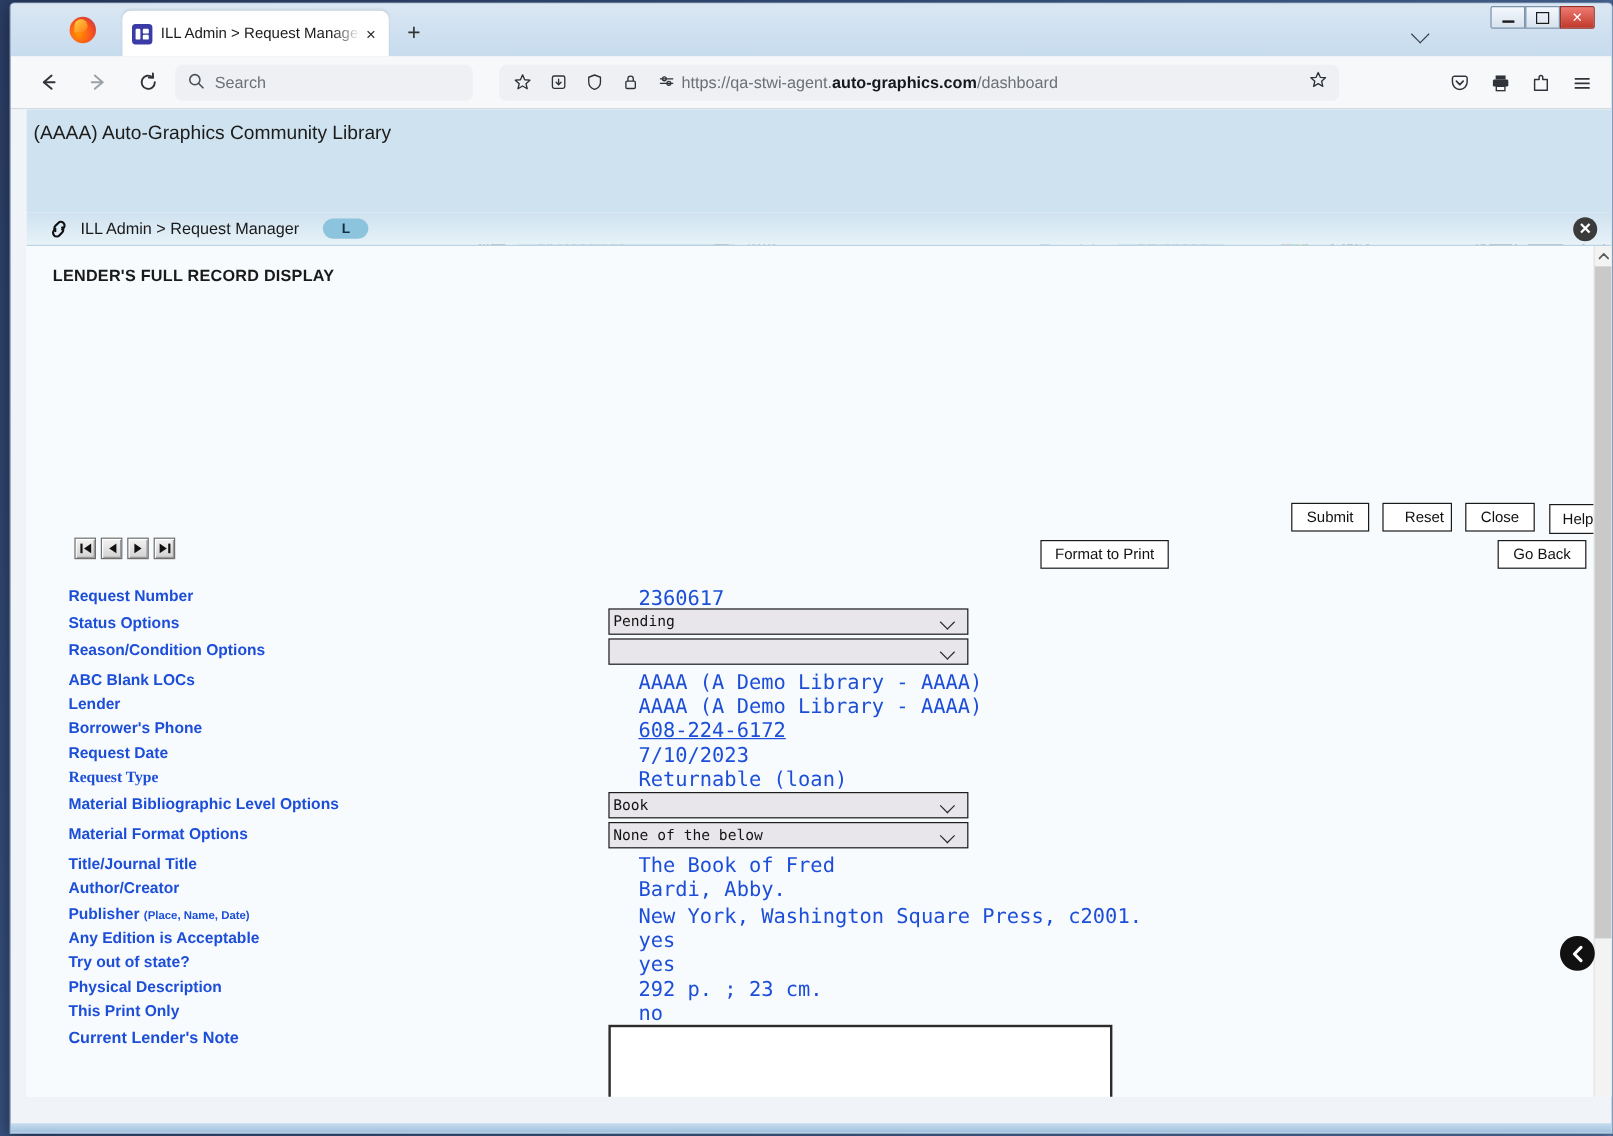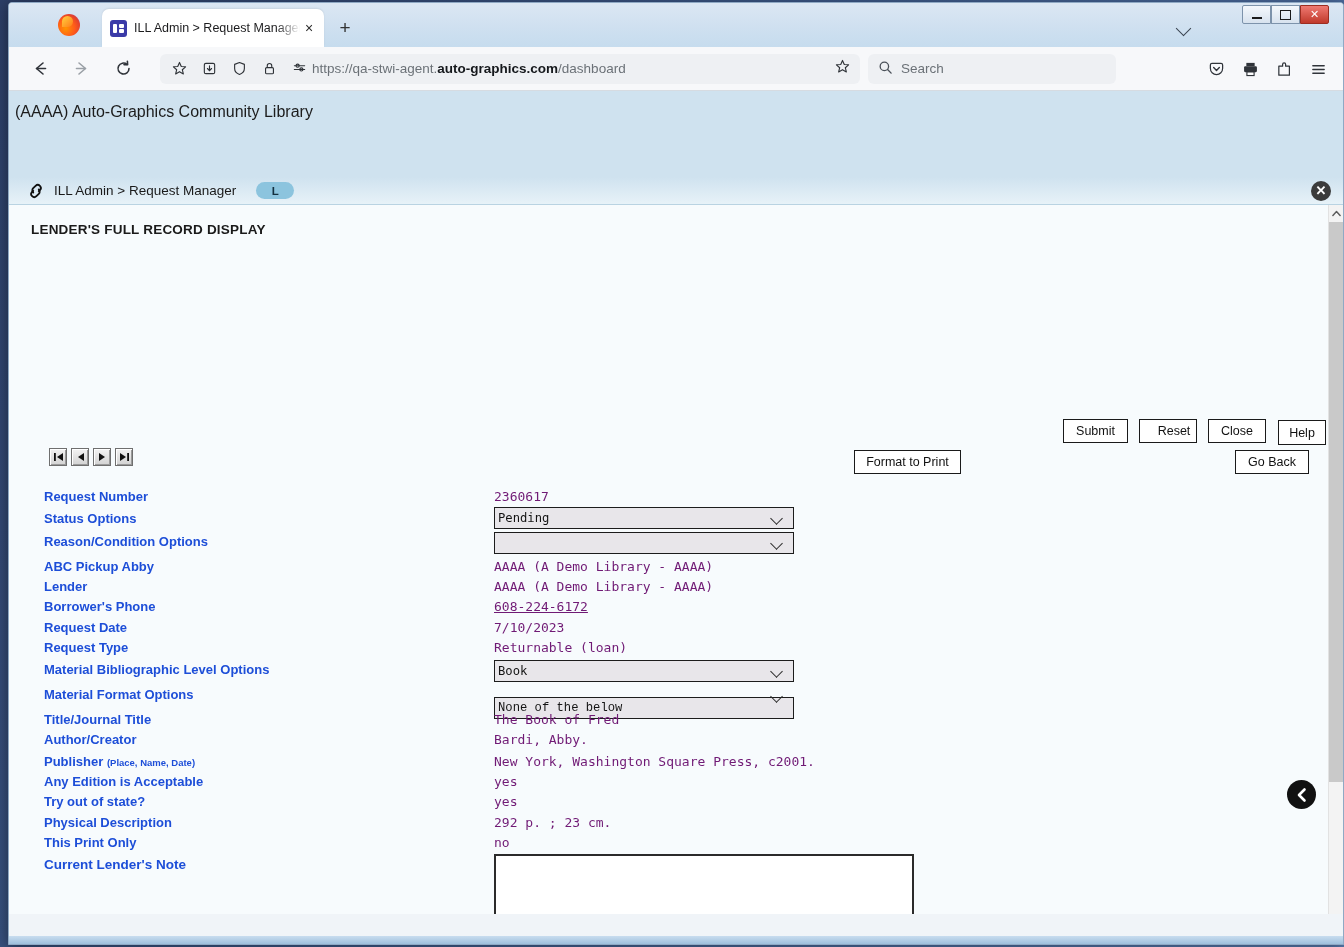--- a/index.html
+++ b/index.html
@@ -152,20 +152,21 @@
     position:absolute; right: 10px; top: 0; height: 44px;
     display:flex; align-items:center; gap: 4px;
   }
 
   
   #viewport {
     position: relative;
     height: 823px;
     background: #f7fbfd;
     overflow: hidden;
+    margin-left: 13px;
   }
 
   
   #appheader {
     position: relative;
     height: 86px;
     background: #cfe2ef;
   }
   #libname {
     position: absolute; left: 6px; top: 12px;
@@ -299,23 +300,23 @@
     width: 1310px;
   }
   .row { position: relative; }
   .lbl {
     position: absolute; left: 35px;
     font-size: 13px; font-weight: bold; color: #1d4ed8;
     white-space: nowrap;
   }
   .lbl .sub { font-size: 9.5px; font-weight: bold; }
   .val {
-    position: absolute; left: 485px;
+    position: absolute; left: 510px;
     font-family: "DejaVu Sans Mono", monospace;
-    font-size: 13px; color: #701a75;
+    font-size: 17px; color: #1d4ed8;
     white-space: nowrap;
   }
   select.sel {
     position: absolute; left: 485px;
     width: 300px; height: 22px;
     background: #e8e6ea;
     border: 1px solid #1c1c1c;
     font-family: "DejaVu Sans Mono", monospace;
     font-size: 12.2px; color:#141414;
     padding-left: 3px;
@@ -407,68 +408,68 @@
           <path d="M12.4 8.5 H3.5" stroke="#9aa0a6" stroke-width="1.6" stroke-linecap="round"></path>
         </svg>
     </div>
     <div class="navicon" id="nav-reload">
       <svg width="17" height="17" viewBox="0 0 17 17">
           <path d="M14 8.5 A5.5 5.5 0 1 1 12 4.3" fill="none" stroke="#30343a" stroke-width="1.6" stroke-linecap="round"></path>
           <path d="M12.4 1.2 L12.6 4.8 L9 4.6" fill="none" stroke="#30343a" stroke-width="1.6" stroke-linecap="round" stroke-linejoin="round"></path>
         </svg>
     </div>
 
-    <div id="urlbar">
-      <div id="urlbar-icons">
-        <div class="navicon">
-          <svg width="15" height="15" viewBox="0 0 16 16">
-              <path d="M8 1.5 L9.9 5.8 L14.5 6.2 L11 9.3 L12.1 13.8 L8 11.4 L3.9 13.8 L5 9.3 L1.5 6.2 L6.1 5.8 Z" fill="none" stroke="#2f3338" stroke-width="1.2" stroke-linejoin="round"></path>
-            </svg>
-        </div>
-        <div class="navicon">
-          <svg width="15" height="15" viewBox="0 0 16 16">
-              <rect x="2.5" y="2.5" width="11" height="11" rx="1.6" fill="none" stroke="#2f3338" stroke-width="1.2"></rect>
-              <path d="M8 5.2 V10.2 M5.8 8 L8 10.3 L10.2 8" fill="none" stroke="#2f3338" stroke-width="1.2" stroke-linecap="round"></path>
-            </svg>
-        </div>
-        <div class="navicon">
-          <svg width="15" height="15" viewBox="0 0 16 16">
-              <path d="M8 1.6 L13.2 3.6 V8 C13.2 11.2 10.9 13.3 8 14.4 C5.1 13.3 2.8 11.2 2.8 8 V3.6 Z" fill="none" stroke="#2f3338" stroke-width="1.2" stroke-linejoin="round"></path>
-            </svg>
-        </div>
-        <div class="navicon">
-          <svg width="15" height="15" viewBox="0 0 16 16">
-              <rect x="3.8" y="7" width="8.4" height="6.6" rx="1.2" fill="none" stroke="#2f3338" stroke-width="1.2"></rect>
-              <path d="M5.6 7 V5 A2.4 2.4 0 0 1 10.4 5 V7" fill="none" stroke="#2f3338" stroke-width="1.2"></path>
-            </svg>
-        </div>
-        <div class="navicon">
-          <svg width="15" height="15" viewBox="0 0 16 16">
-              <path d="M2.5 5 H13.5 M2.5 9 H13.5" stroke="#2f3338" stroke-width="1.2" stroke-linecap="round"></path>
-              <circle cx="6" cy="5" r="1.7" fill="none" stroke="#2f3338" stroke-width="1.2"></circle>
-              <circle cx="10" cy="9" r="1.7" fill="none" stroke="#2f3338" stroke-width="1.2"></circle>
-            </svg>
-        </div>
-      </div>
-      <div id="urltext"><span>https://qa-stwi-agent.</span><b>auto-graphics.com</b><span>/dashboard</span></div>
-      <div id="url-star">
-        <svg width="15" height="15" viewBox="0 0 16 16">
-            <path d="M8 1.5 L9.9 5.8 L14.5 6.2 L11 9.3 L12.1 13.8 L8 11.4 L3.9 13.8 L5 9.3 L1.5 6.2 L6.1 5.8 Z" fill="none" stroke="#2f3338" stroke-width="1.2" stroke-linejoin="round"></path>
-          </svg>
-      </div>
-    </div>
-
     <div id="searchbar">
       <span>
         <svg width="15" height="15" viewBox="0 0 16 16">
             <circle cx="6.8" cy="6.8" r="4.5" fill="none" stroke="#4b5159" stroke-width="1.4"></circle>
             <path d="M10.2 10.2 L14 14" stroke="#4b5159" stroke-width="1.5" stroke-linecap="round"></path>
           </svg>
       </span>
       <span>Search</span>
+    </div>
+
+    <div id="urlbar">
+      <div id="urlbar-icons">
+        <div class="navicon">
+          <svg width="15" height="15" viewBox="0 0 16 16">
+              <path d="M8 1.5 L9.9 5.8 L14.5 6.2 L11 9.3 L12.1 13.8 L8 11.4 L3.9 13.8 L5 9.3 L1.5 6.2 L6.1 5.8 Z" fill="none" stroke="#2f3338" stroke-width="1.2" stroke-linejoin="round"></path>
+            </svg>
+        </div>
+        <div class="navicon">
+          <svg width="15" height="15" viewBox="0 0 16 16">
+              <rect x="2.5" y="2.5" width="11" height="11" rx="1.6" fill="none" stroke="#2f3338" stroke-width="1.2"></rect>
+              <path d="M8 5.2 V10.2 M5.8 8 L8 10.3 L10.2 8" fill="none" stroke="#2f3338" stroke-width="1.2" stroke-linecap="round"></path>
+            </svg>
+        </div>
+        <div class="navicon">
+          <svg width="15" height="15" viewBox="0 0 16 16">
+              <path d="M8 1.6 L13.2 3.6 V8 C13.2 11.2 10.9 13.3 8 14.4 C5.1 13.3 2.8 11.2 2.8 8 V3.6 Z" fill="none" stroke="#2f3338" stroke-width="1.2" stroke-linejoin="round"></path>
+            </svg>
+        </div>
+        <div class="navicon">
+          <svg width="15" height="15" viewBox="0 0 16 16">
+              <rect x="3.8" y="7" width="8.4" height="6.6" rx="1.2" fill="none" stroke="#2f3338" stroke-width="1.2"></rect>
+              <path d="M5.6 7 V5 A2.4 2.4 0 0 1 10.4 5 V7" fill="none" stroke="#2f3338" stroke-width="1.2"></path>
+            </svg>
+        </div>
+        <div class="navicon">
+          <svg width="15" height="15" viewBox="0 0 16 16">
+              <path d="M2.5 5 H13.5 M2.5 9 H13.5" stroke="#2f3338" stroke-width="1.2" stroke-linecap="round"></path>
+              <circle cx="6" cy="5" r="1.7" fill="none" stroke="#2f3338" stroke-width="1.2"></circle>
+              <circle cx="10" cy="9" r="1.7" fill="none" stroke="#2f3338" stroke-width="1.2"></circle>
+            </svg>
+        </div>
+      </div>
+      <div id="urltext"><span>https://qa-stwi-agent.</span><b>auto-graphics.com</b><span>/dashboard</span></div>
+      <div id="url-star">
+        <svg width="15" height="15" viewBox="0 0 16 16">
+            <path d="M8 1.5 L9.9 5.8 L14.5 6.2 L11 9.3 L12.1 13.8 L8 11.4 L3.9 13.8 L5 9.3 L1.5 6.2 L6.1 5.8 Z" fill="none" stroke="#2f3338" stroke-width="1.2" stroke-linejoin="round"></path>
+          </svg>
+      </div>
     </div>
 
     <div id="navbar-right">
       <div class="navicon">
         <svg width="17" height="17" viewBox="0 0 18 18">
             <path d="M2.5 4.2 A1.7 1.7 0 0 1 4.2 2.6 H13.8 A1.7 1.7 0 0 1 15.5 4.2 V7.6 C15.5 11.4 12.6 14.4 9 14.4 C5.4 14.4 2.5 11.4 2.5 7.6 Z" fill="none" stroke="#30343a" stroke-width="1.3"></path>
             <path d="M6 7 L9 10 L12 7" fill="none" stroke="#30343a" stroke-width="1.5" stroke-linecap="round" stroke-linejoin="round"></path>
           </svg>
       </div>
       <div class="navicon">
@@ -683,57 +684,57 @@
         <div class="row">
           <div class="lbl" style="top:53px;">Reason/Condition Options</div>
           <div class="selwrap" style="left:485px;top:51px;width:300px;height:22px;">
             <select class="sel" style="left:0;top:0;">
               <option></option>
             </select>
           </div>
         </div>
 
         <div class="row">
-          <div class="lbl" style="top:78px;">ABC Pickup Abby</div>
+          <div class="lbl" style="top:78px;">ABC Blank LOCs</div>
           <div class="val" style="top:78px;">AAAA (A Demo Library - AAAA)</div>
         </div>
 
         <div class="row">
           <div class="lbl" style="top:98px;">Lender</div>
           <div class="val" style="top:98px;">AAAA (A Demo Library - AAAA)</div>
         </div>
 
         <div class="row">
           <div class="lbl" style="top:118px;">Borrower's Phone</div>
           <div class="val" style="top:118px;text-decoration:underline;">608-224-6172</div>
         </div>
 
         <div class="row">
           <div class="lbl" style="top:139px;">Request Date</div>
           <div class="val" style="top:139px;">7/10/2023</div>
         </div>
 
         <div class="row">
-          <div class="lbl" style="top:159px;">Request Type</div>
+          <div class="lbl" style="top:159px;font-family:Liberation Serif, serif;">Request Type</div>
           <div class="val" style="top:159px;">Returnable (loan)</div>
         </div>
 
         <div class="row">
           <div class="lbl" style="top:181px;">Material Bibliographic Level Options</div>
           <div class="selwrap" style="left:485px;top:179px;width:300px;height:22px;">
             <select class="sel" style="left:0;top:0;">
               <option>Book</option>
             </select>
           </div>
         </div>
 
         <div class="row">
           <div class="lbl" style="top:206px;">Material Format Options</div>
           <div class="selwrap" style="left:485px;top:204px;width:300px;height:22px;">
-            <select class="sel" style="left:0;top:12px;font-family:Liberation Mono, monospace;">
+            <select class="sel" style="left:0;top:0;">
               <option>None of the below</option>
             </select>
           </div>
         </div>
 
         <div class="row">
           <div class="lbl" style="top:231px;">Title/Journal Title</div>
           <div class="val" style="top:231px;">The Book of Fred</div>
         </div>
 

